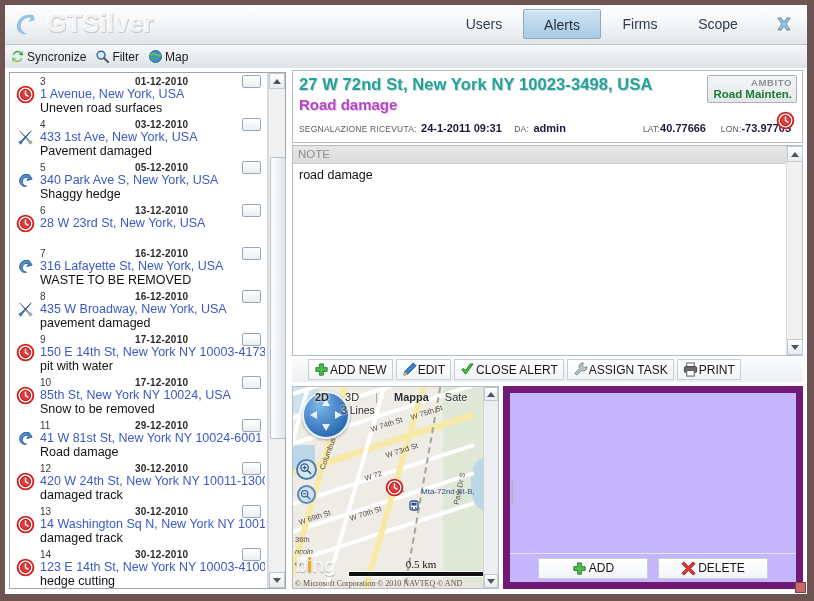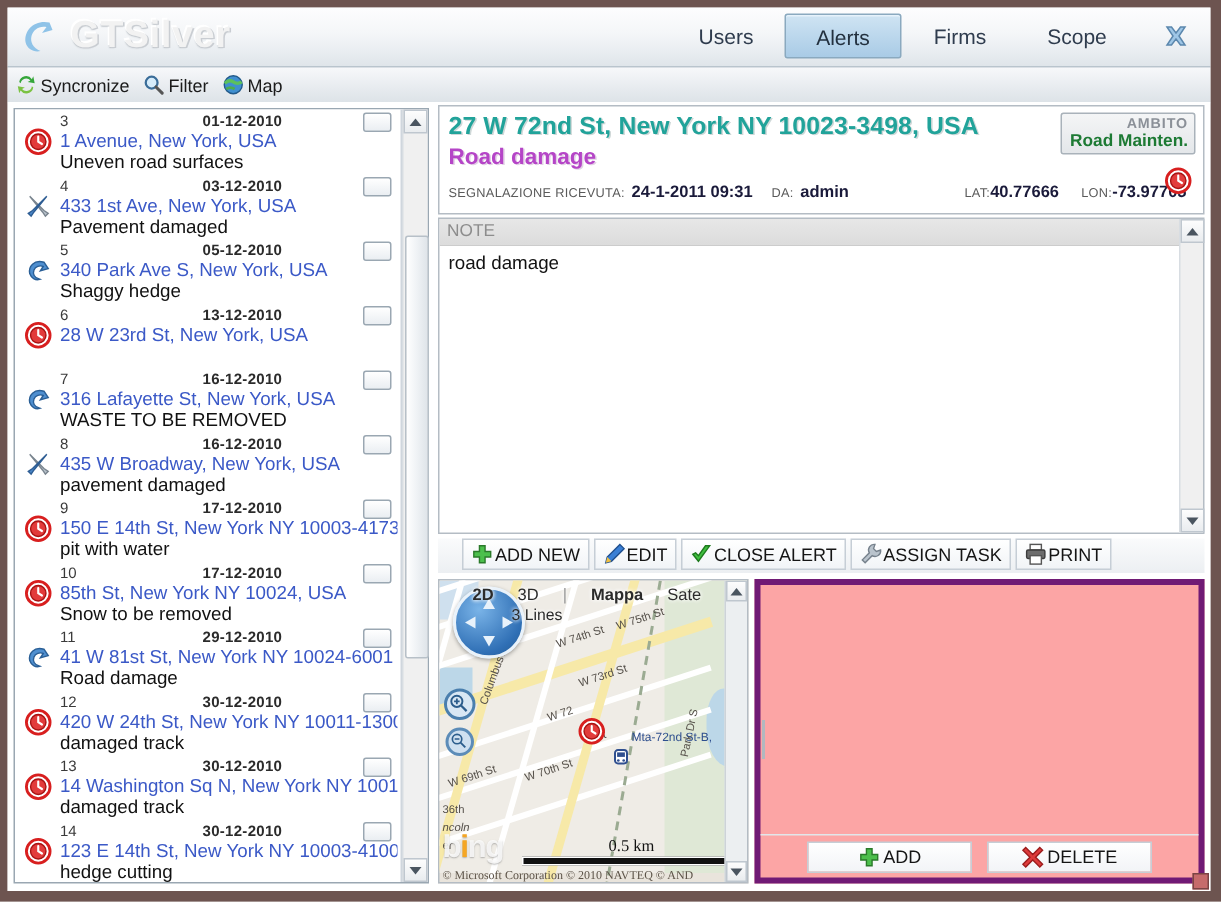--- a/index.html
+++ b/index.html
@@ -201,21 +201,21 @@
     color:rgba(255,255,255,.82);letter-spacing:-1px;
     text-shadow:0 1px 1px rgba(120,120,120,.5);
   }
   .bing .dot{color:#f5a623;}
   .map-attr{
     position:absolute;left:2px;bottom:0px;font-size:8px;color:#5c5348;
     white-space:nowrap;font-family:"Liberation Serif",serif;
   }
   .map-sbar{width:14px;background:#eceff1;border-left:1px solid #cdd3d8;position:relative;}
   .right-empty{
-    flex:1;margin-left:4px;border:4px solid #701a75;background:#fca5a5;
+    flex:1;margin-left:4px;border:7px solid #701a75;background:#c4b5fd;
     box-sizing:border-box;position:relative;display:flex;flex-direction:column;
   }
   .re-body{flex:1;}
   .re-actions{
     height:28px;display:flex;align-items:center;justify-content:center;gap:10px;
     border-top:1px solid #e2e6ea;
   }
   .re-btn{
     width:110px;height:21px;display:flex;align-items:center;justify-content:center;gap:2px;
     font-size:12px;color:#151515;border:1px solid #c6ced6;box-sizing:border-box;

